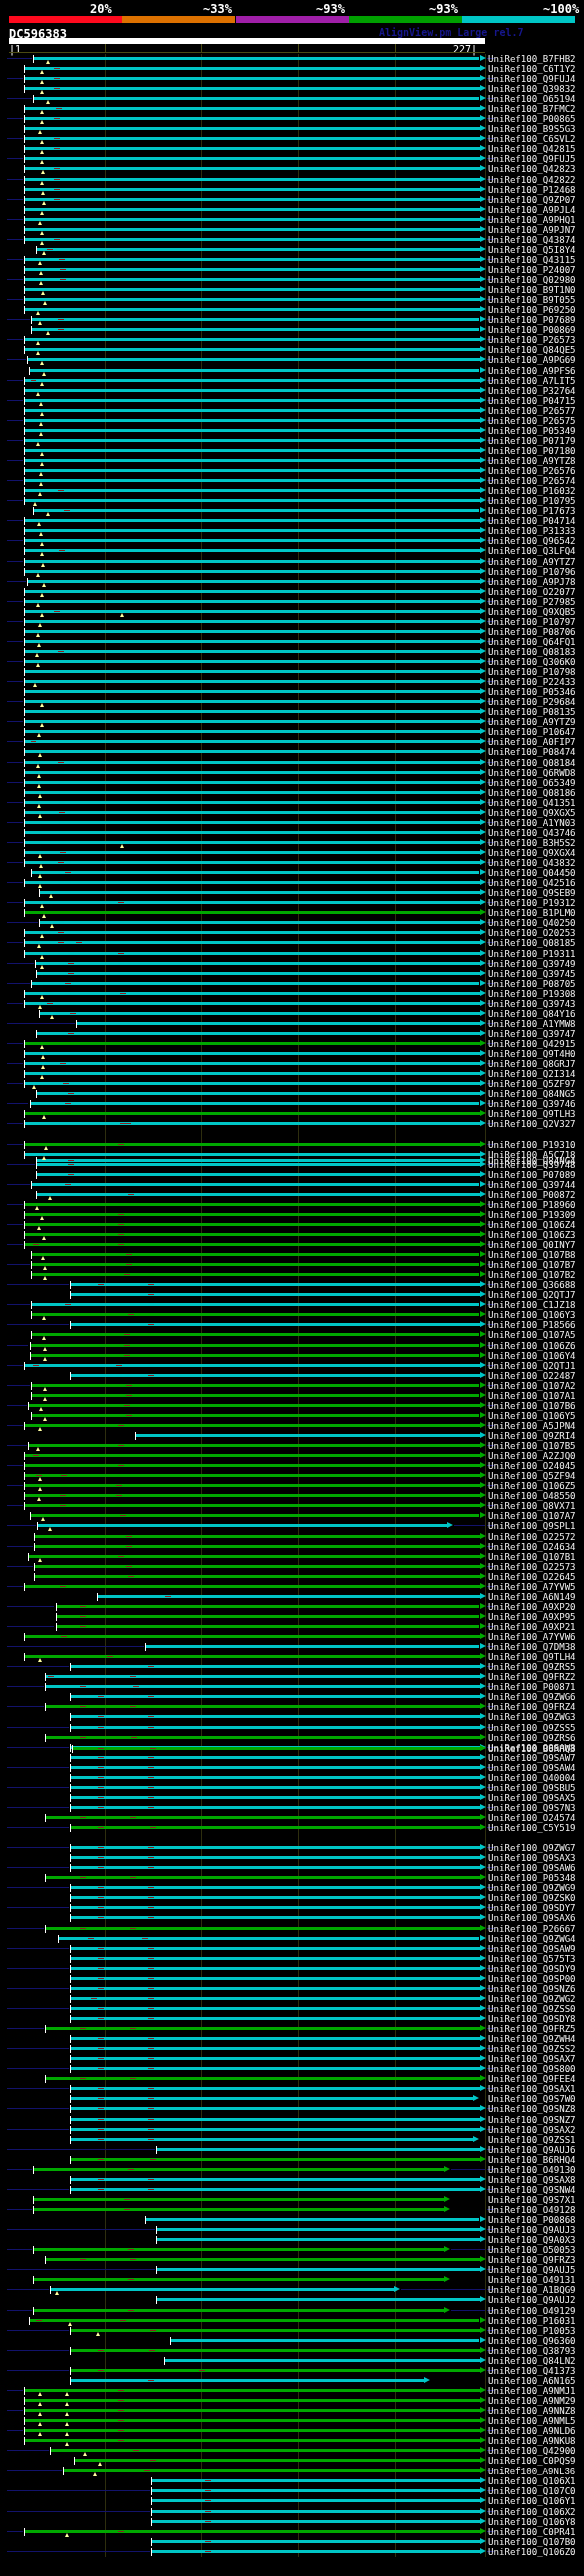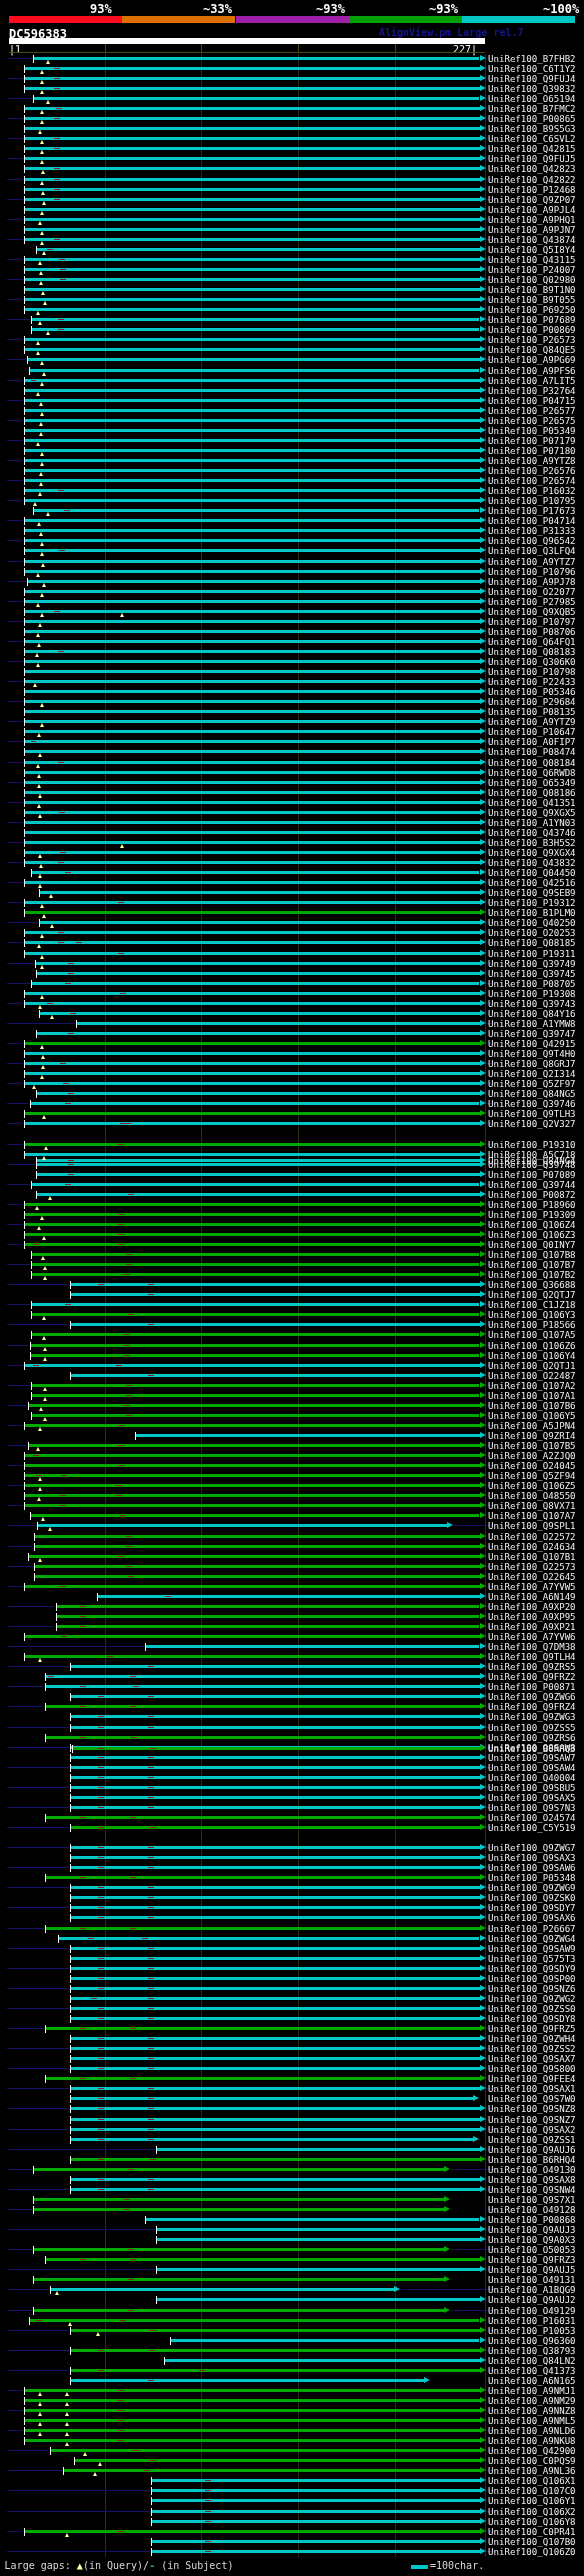--- a/index.html
+++ b/index.html
@@ -30,21 +30,21 @@
   .dash-sym{color:#00b0b0;font-weight:bold;}
   #legend-swatch{position:absolute;left:411px;top:5.5px;width:17.4px;height:4.6px;background:#00c6c6;}
   #legend-note{position:absolute;left:430px;top:0.9px;}
 </style>
 </head>
 <body>
 
 <div id="canvas">
   <div id="scale-bar">
       <div class="scale-seg" style="left: 9.1px; width: 113px; background: rgb(255, 10, 30);"></div>
-      <div class="scale-label" style="left: 90px;">93%</div>
+      <div class="scale-label" style="left: 90px;">20%</div>
       <div class="scale-seg" style="left: 122px; width: 113px; background: rgb(221, 113, 0);"></div>
       <div class="scale-label" style="left: 203px;">~33%</div>
       <div class="scale-seg" style="left: 236px; width: 113px; background: rgb(160, 31, 168);"></div>
       <div class="scale-label" style="left: 316px;">~93%</div>
       <div class="scale-seg" style="left: 349px; width: 113px; background: rgb(0, 160, 0);"></div>
       <div class="scale-label" style="left: 429px;">~93%</div>
       <div class="scale-seg" style="left: 462px; width: 113px; background: rgb(0, 198, 198);"></div>
       <div class="scale-label" style="left: 543px;">~100%</div>
     </div>
   <div id="query-id">DC596383</div>
@@ -2107,21 +2107,21 @@
         <div class="hit-label">UniRef100_Q42900</div>
       </div>
       <div class="row" style="top: 2456px;">
         <div class="bar" style="left: 75px; width: 405px; background: rgb(0, 168, 0);"></div>
         <div class="tick" style="left: 74px;"></div>
         <div class="arrow" style="left: 480px; border-left-color: rgb(0, 168, 0);"></div>
         <div class="tri" style="left: 98px;"></div>
         <div class="gapmark" style="left: 150px;"></div>
         <div class="hit-label">UniRef100_C0PQS9</div>
       </div>
-      <div class="row" style="top: 2466px;">
+      <div class="row" style="top: 2466px; font-family: Liberation Mono, monospace;">
         <div class="navy" style="left: 7.3px; width: 55px;"></div>
         <div class="navy" style="left: 487px; width: 7.3px;"></div>
         <div class="bar" style="left: 64px; width: 416px; background: rgb(0, 168, 0);"></div>
         <div class="tick" style="left: 63px;"></div>
         <div class="arrow" style="left: 480px; border-left-color: rgb(0, 168, 0);"></div>
         <div class="tri" style="left: 93px;"></div>
         <div class="gapmark" style="left: 144px;"></div>
         <div class="hit-label">UniRef100_A9NL36</div>
       </div>
       <div class="row" style="top: 2476px;">
@@ -2183,19 +2183,14 @@
       <div class="row" style="top: 2547px;">
         <div class="navy" style="left: 7.3px; width: 143px;"></div>
         <div class="navy" style="left: 487px; width: 7.3px;"></div>
         <div class="bar" style="left: 152px; width: 328px; background: rgb(0, 198, 198);"></div>
         <div class="tick" style="left: 151px;"></div>
         <div class="arrow" style="left: 480px; border-left-color: rgb(0, 198, 198);"></div>
         <div class="gapmark" style="left: 205px;"></div>
         <div class="hit-label">UniRef100_Q106Z0</div>
       </div>
     </div>
-  <div id="footer">
-    <div class="fl"><span>Large gaps:</span> <span class="tri-sym">▲</span><span>(in Query)/</span><span class="dash-sym">-</span><span> (in Subject)</span></div>
-    <div id="legend-swatch"></div>
-    <div id="legend-note">=100char.</div>
-  </div>
 </div>
 
 
 </body></html>

